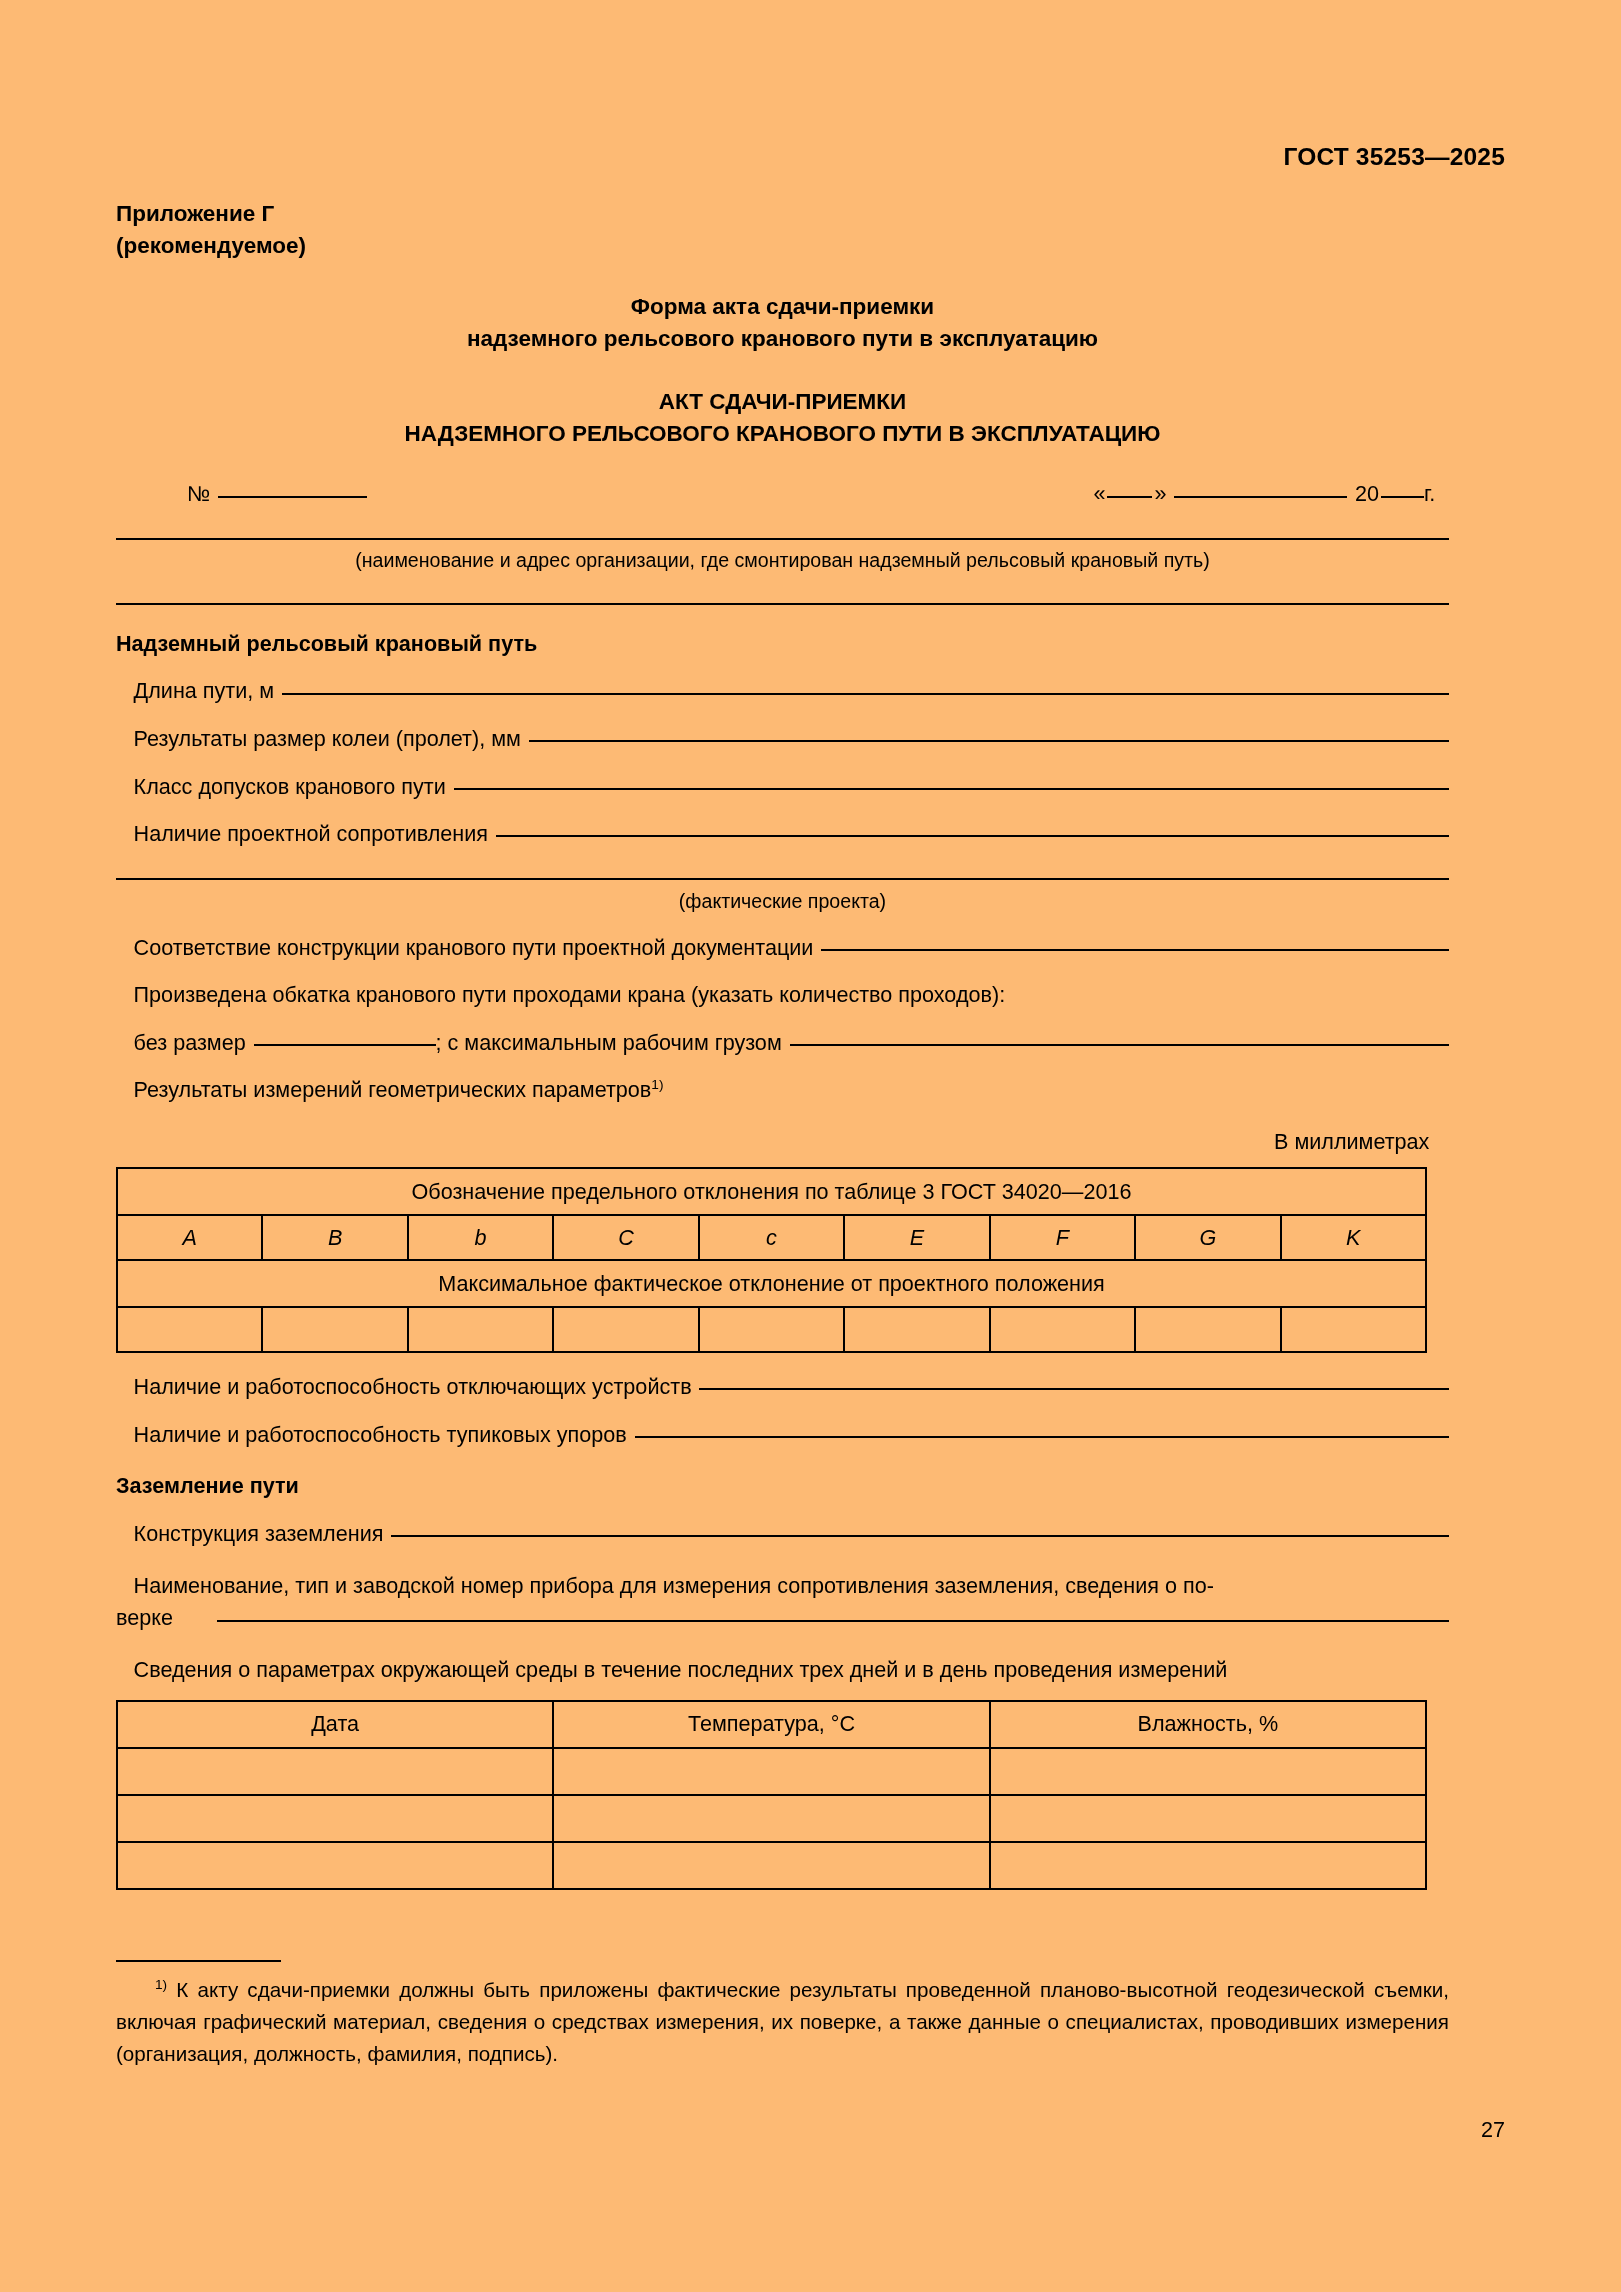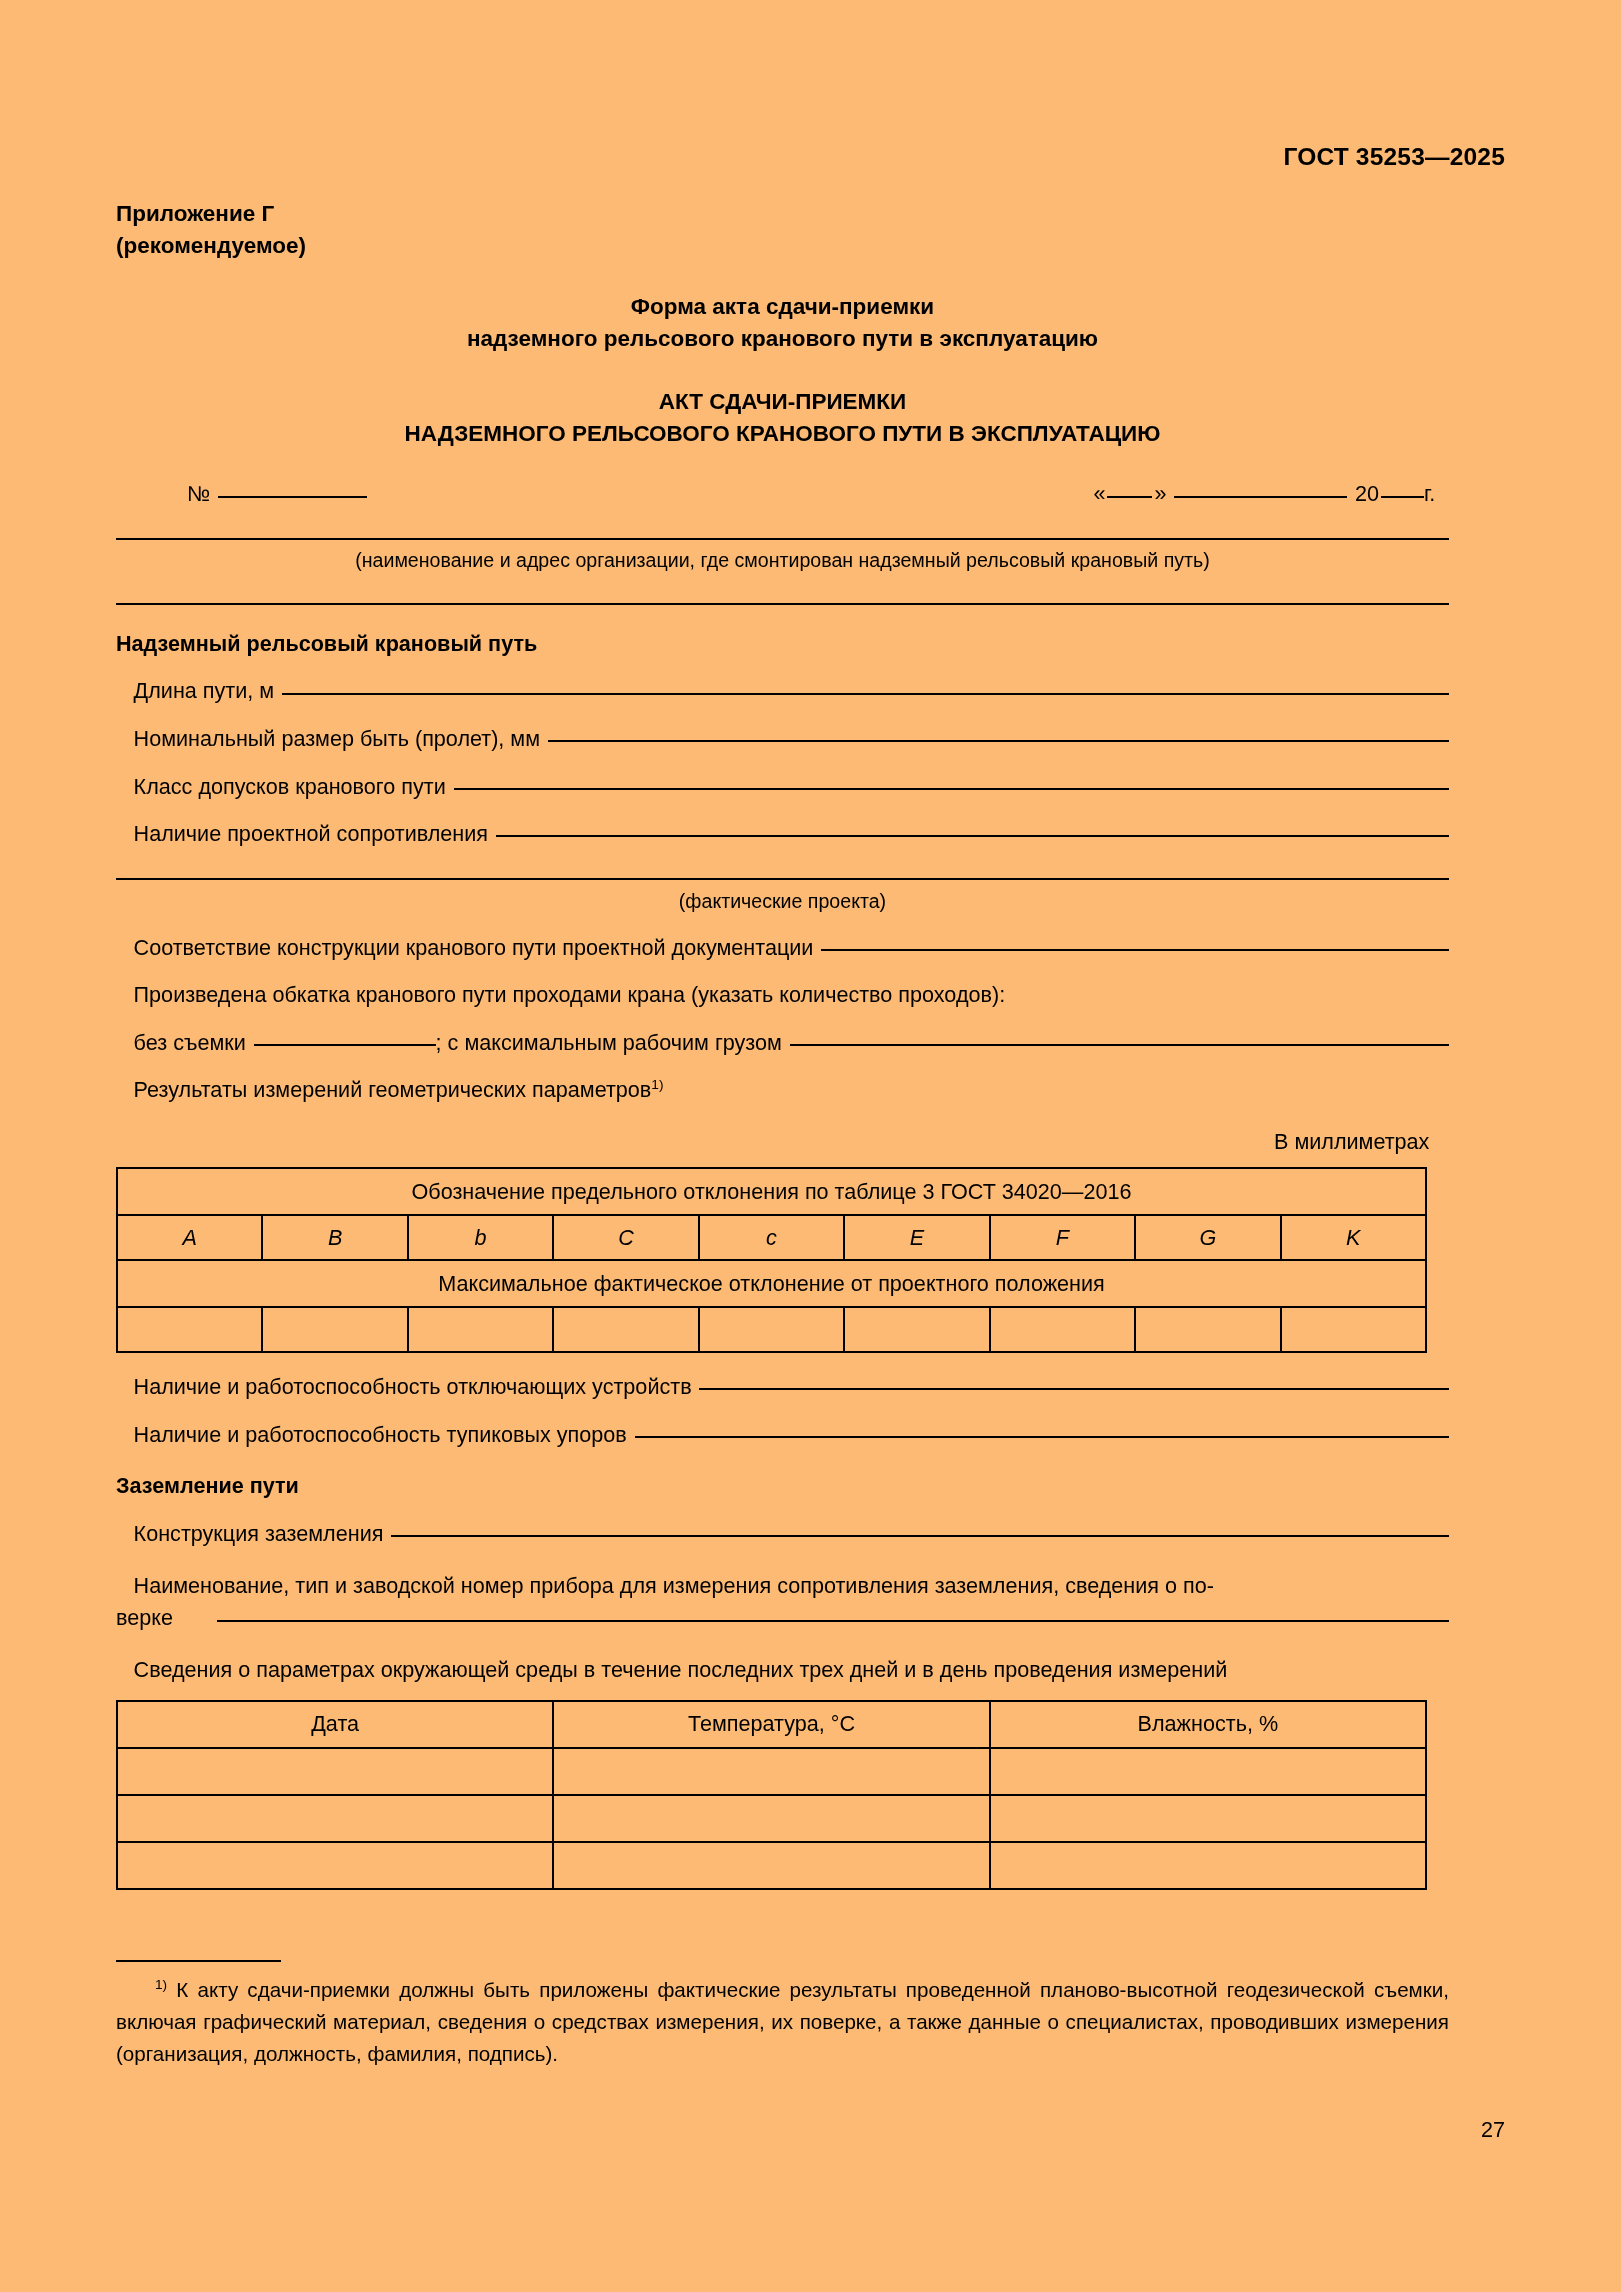--- a/index.html
+++ b/index.html
@@ -296,21 +296,21 @@
     <div class="fullrule-2"></div>
 
     <div class="section-heading">Надземный рельсовый крановый путь</div>
 
     <div class="field-line">
       <span class="field-label">Длина пути, м</span>
       <span class="field-fill"></span>
     </div>
 
     <div class="field-line">
-      <span class="field-label">Номинальный размер быть (пролет), мм</span>
+      <span class="field-label">Результаты размер колеи (пролет), мм</span>
       <span class="field-fill"></span>
     </div>
 
     <div class="field-line">
       <span class="field-label">Класс допусков кранового пути</span>
       <span class="field-fill"></span>
     </div>
 
     <div class="field-line">
       <span class="field-label">Наличие проектной сопротивления</span>
@@ -321,21 +321,21 @@
     <div class="caption">(фактические проекта)</div>
 
     <div class="field-line">
       <span class="field-label">Соответствие конструкции кранового пути проектной документации</span>
       <span class="field-fill"></span>
     </div>
 
     <div class="para">Произведена обкатка кранового пути проходами крана (указать количество проходов):</div>
 
     <div class="mixed-line">
-      <span>без съемки</span>
+      <span>без размер</span>
       <span class="fill-fixed"></span>
       <span>; с максимальным рабочим грузом</span>
       <span class="fill-grow"></span>
     </div>
 
     <div class="para"><span>Результаты измерений геометрических параметров</span><sup class="fn">1)</sup></div>
 
     <div class="units-note">В миллиметрах</div>
 
     <table class="gost">

